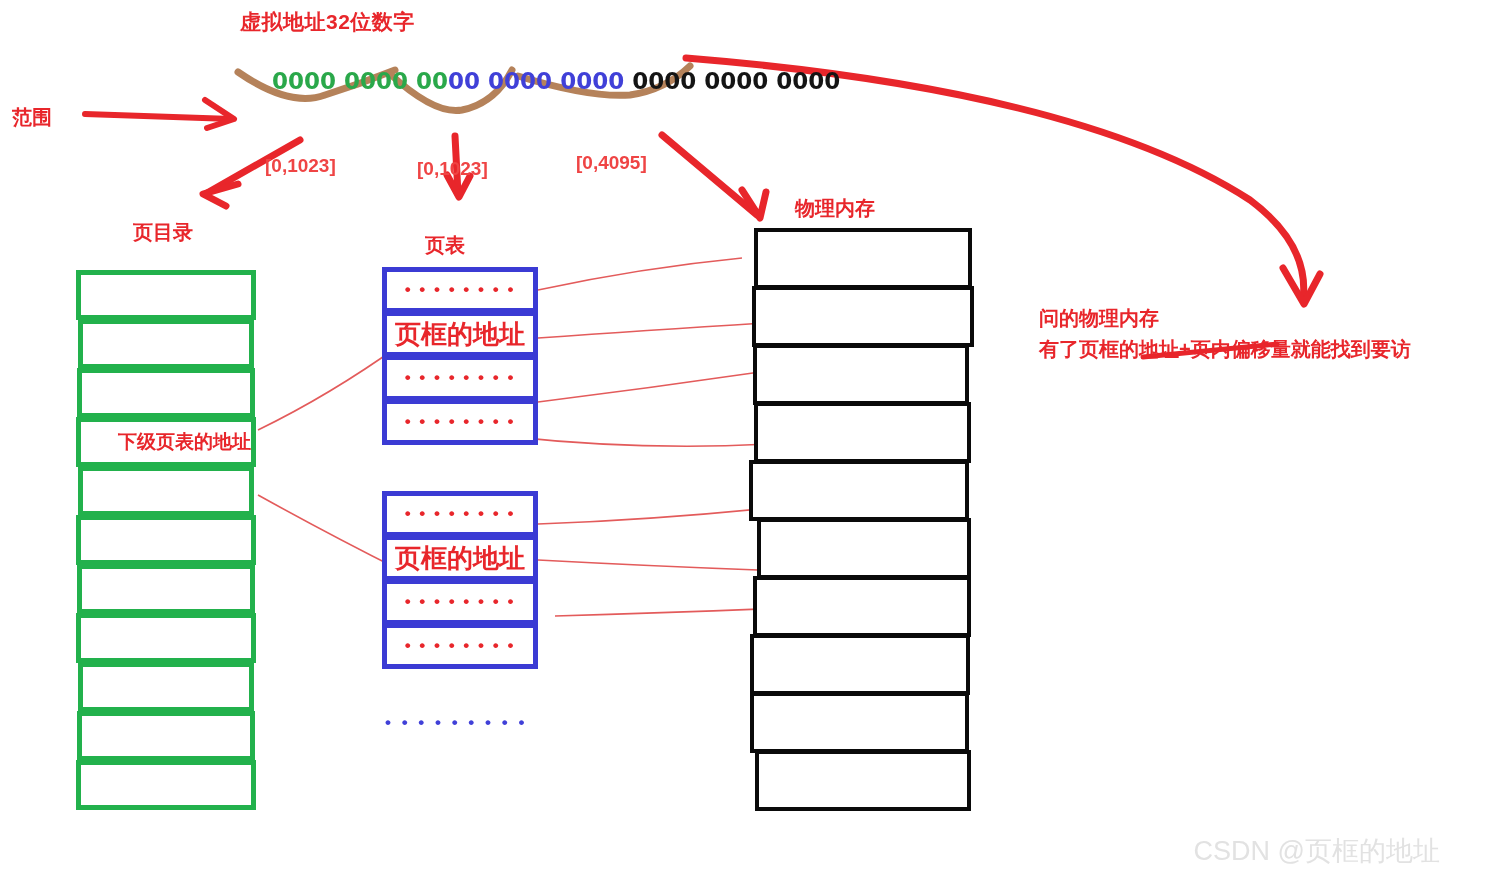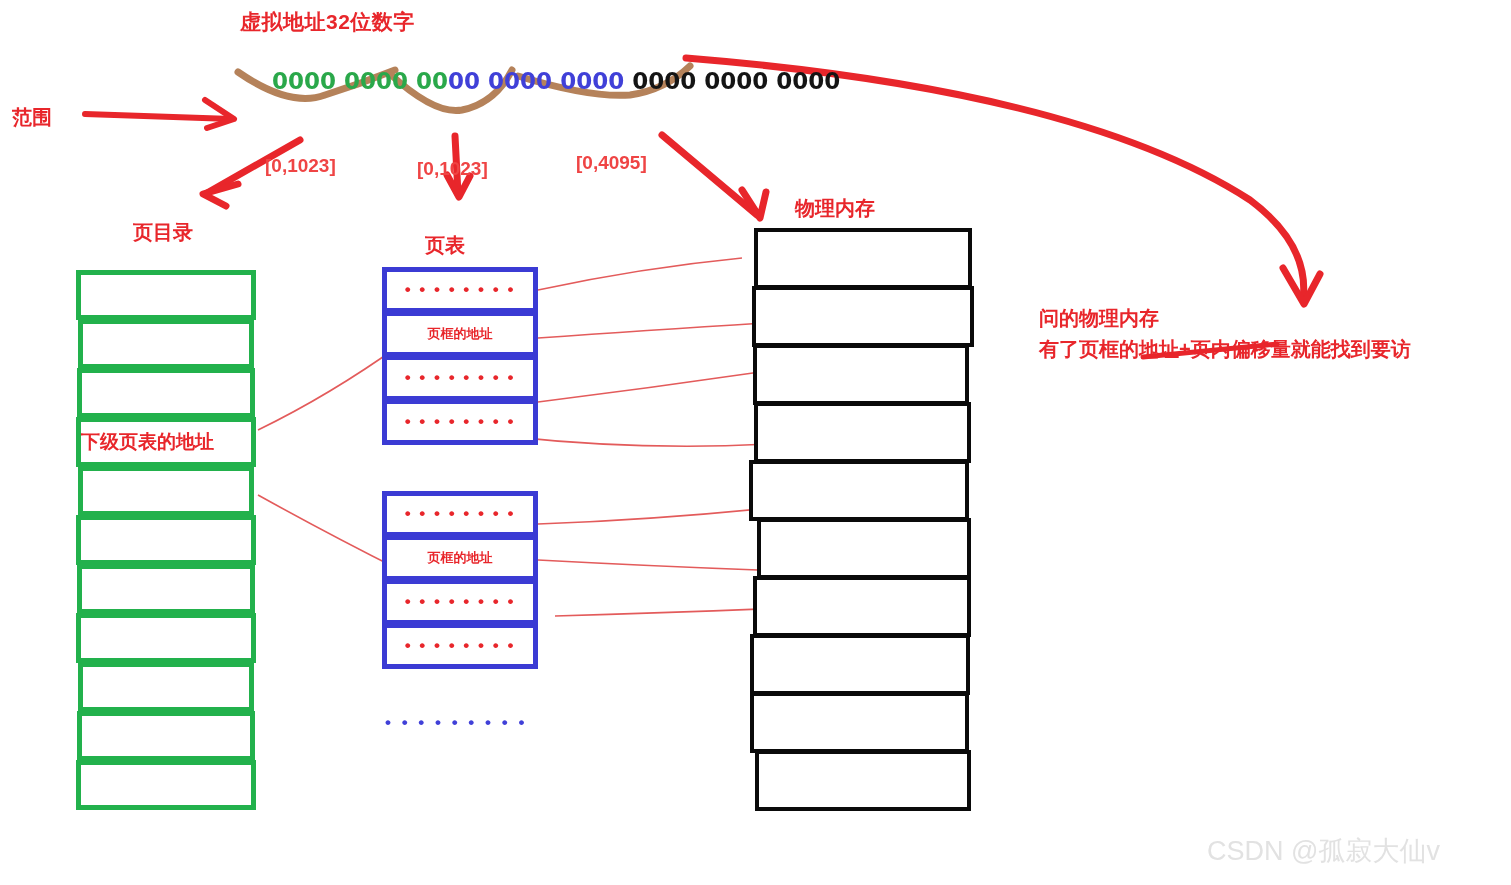--- a/index.html
+++ b/index.html
@@ -13,32 +13,32 @@
   .red-label{color:#e8262b;font-weight:bold;font-size:20px;white-space:nowrap;}
   .range-lbl{color:#ef4444;font-weight:bold;font-size:19px;white-space:nowrap;margin-top:44px;}
   .bits{font-family:"DejaVu Sans",sans-serif;font-weight:bold;font-size:23px;white-space:pre;letter-spacing:0px;text-align:right;}
   .bits .g{color:#2aa84a;}
   .bits .b{color:#4040d8;}
   .bits .k{color:#141414;}
 
   
   #pagedir{left:76px;top:270px;width:180px;}
   .gcell{box-sizing:border-box;border:5px solid #22b14c;background:#fff;height:50px;margin-bottom:-1px;
-         display:flex;align-items:center;justify-content:flex-start;}
+         display:flex;align-items:center;justify-content:flex-end;}
   .gcell.w1{width:180px;}
   .gcell.w2{width:176px;margin-left:2px;}
   .gcell.w3{width:178px;margin-left:1px;}
   .gcell .celltext{color:#e8262b;font-weight:bold;font-size:19px;white-space:nowrap;}
 
   
   .ptable{width:156px;}
   .bcell{box-sizing:border-box;border:5px solid #3b3bd4;background:#fff;height:46px;margin-bottom:-2px;
          display:flex;align-items:center;justify-content:center;}
   .bcell .dots{color:#e8262b;font-weight:bold;font-size:17px;letter-spacing:2px;line-height:10px;}
-  .bcell .celltext{color:#e8262b;font-weight:bold;font-size:13px;white-space:nowrap;}
+  .bcell .celltext{color:#e8262b;font-weight:bold;font-size:26px;white-space:nowrap;}
   #ptable1{left:382px;top:267px;}
   #ptable2{left:382px;top:491px;}
   #pt-ellipsis{left:385px;top:713px;color:#4040d8;font-weight:bold;font-size:17px;letter-spacing:3px;}
 
   
   #phys{left:752px;top:228px;width:222px;}
   .kcell{box-sizing:border-box;border:4px solid #0a0a0a;background:#fff;height:61px;margin-bottom:-3px;}
 
   
   #note{left:1039px;top:303px;width:452px;color:#e8262b;font-weight:bold;font-size:20px;line-height:31px;}
@@ -190,15 +190,15 @@
     <div class="kcell" style="width:220px;margin-left:-2px;"></div>
     <div class="kcell" style="width:219px;margin-left:-2px;"></div>
     <div class="kcell" style="width:216px;margin-left:3px;"></div>
   </div>
 
   <div class="abs" id="note">
     <div>问的物理内存</div>
     <div>有了页框的地址+页内偏移量就能找到要访</div>
   </div>
 
-  <div class="abs" id="watermark">CSDN @孤寂大仙v</div>
+  <div class="abs" id="watermark">CSDN @页框的地址</div>
 
 </div>
 
 </body></html>

